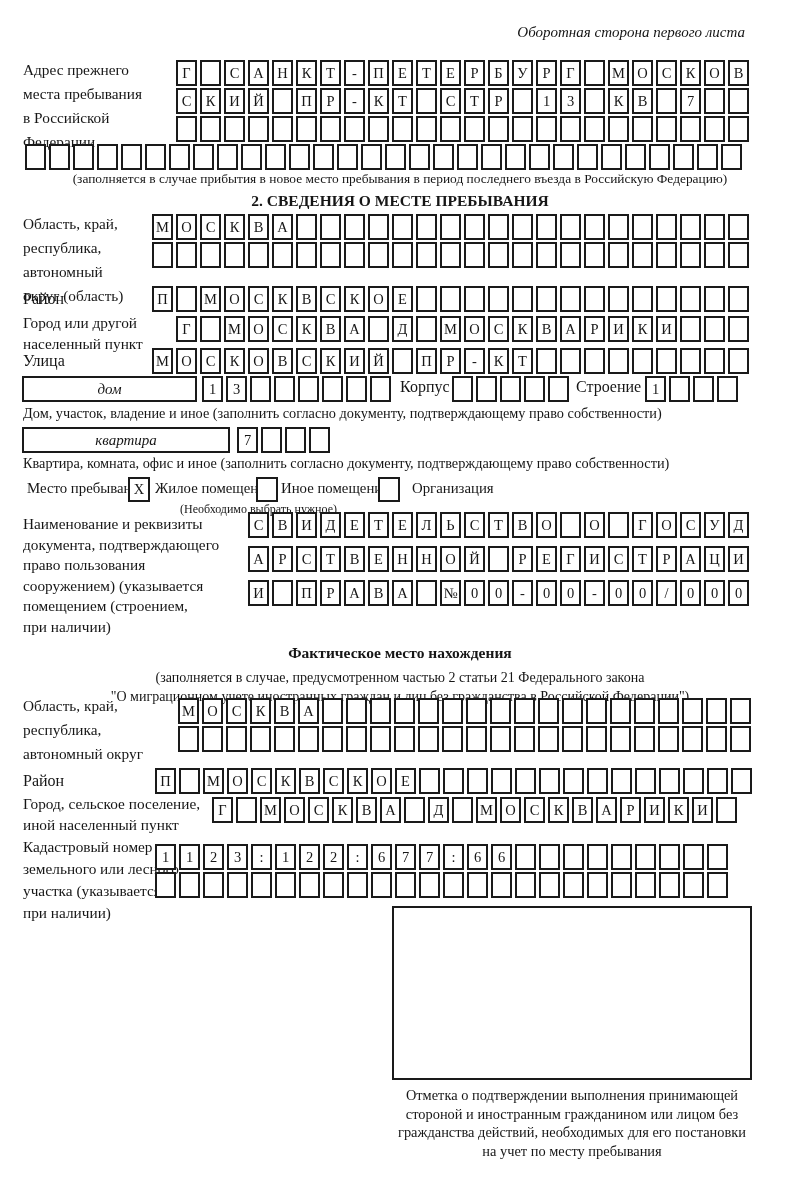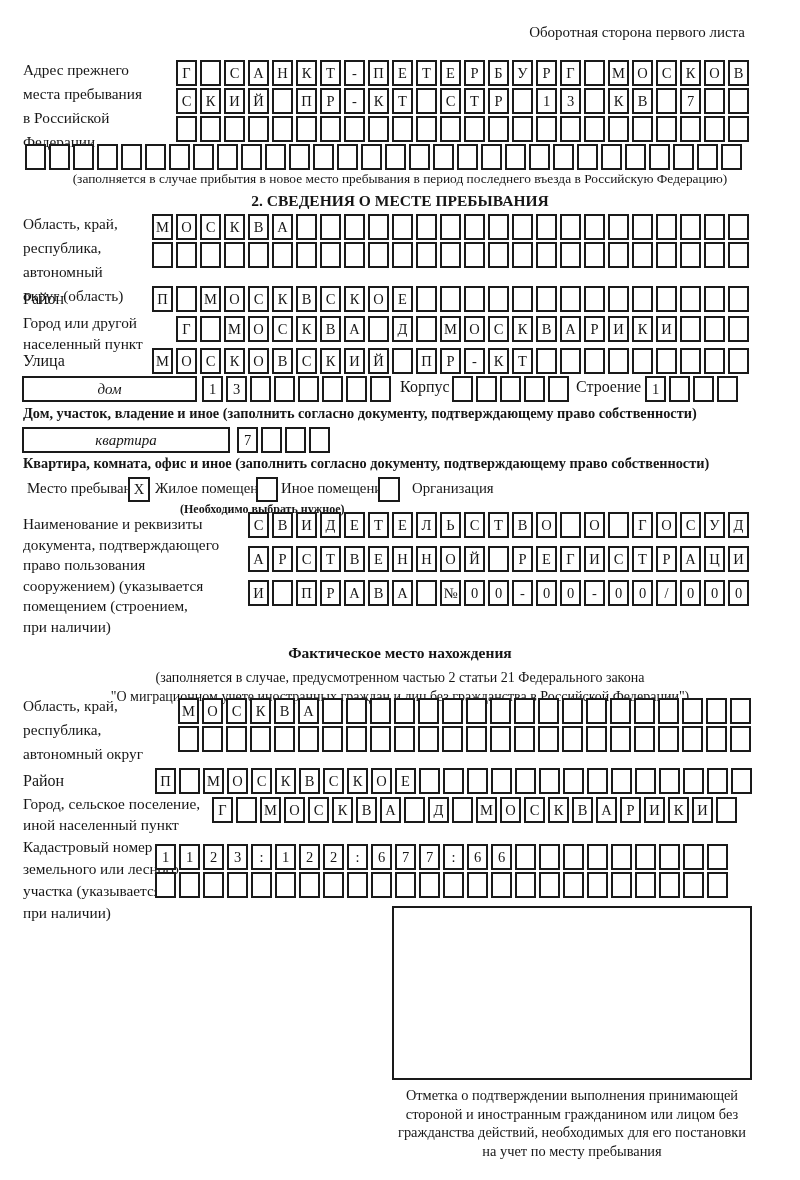--- a/index.html
+++ b/index.html
@@ -1,38 +1,38 @@
 <!DOCTYPE html>
 <html><head>
 <meta charset="utf-8">
 <style>
   html,body{margin:0;padding:0;background:#fff;}
   .page{
     position:relative;width:800px;height:1180px;background:#fff;
     font-family:"Liberation Serif","DejaVu Serif",serif;color:#161616;overflow:hidden;
   }
   .abs{position:absolute;}
-  .top-note{position:absolute;top:24px;right:55px;font-size:15px;}
+  .top-note{position:absolute;top:24px;right:55px;font-size:15px;font-style:italic;}
   .label{font-size:15.3px;line-height:24px;}
   .label.lh21{line-height:21px;}
   .label.lh22{line-height:22px;}
   .label.lh20{line-height:20.5px;}
   .cellrow{display:flex;}
   .cell{
     flex:none;width:17px;height:22px;border:2px solid #1a1a1a;margin-right:3px;
     font-size:14.5px;line-height:22px;text-align:center;background:#fff;overflow:hidden;
   }
   .widebox{
     position:absolute;border:2px solid #1a1a1a;height:22px;line-height:22px;
     text-align:center;font-size:15px;background:#fff;font-style:italic;
   }
   .inline-label{position:absolute;font-size:16px;line-height:26px;}
   .center-note{position:absolute;left:0;width:100%;text-align:center;font-size:13.4px;}
   .sec-title{position:absolute;left:0;width:100%;text-align:center;font-size:15.5px;font-weight:bold;}
-  .cap{position:absolute;font-size:14.3px;font-weight:bold;}
+  .cap{position:absolute;font-size:14.3px;}
   .stay-label{position:absolute;font-size:14.8px;line-height:25px;}
   .checkbox{
     position:absolute;width:18px;height:21px;border:2px solid #1a1a1a;background:#fff;
     font-size:14.5px;line-height:21px;text-align:center;
   }
   .stamp-box{position:absolute;border:2px solid #1a1a1a;background:#fff;}
   .stamp-caption{position:absolute;text-align:center;font-size:14.4px;line-height:18.5px;}
 </style>
 </head>
 <body>

